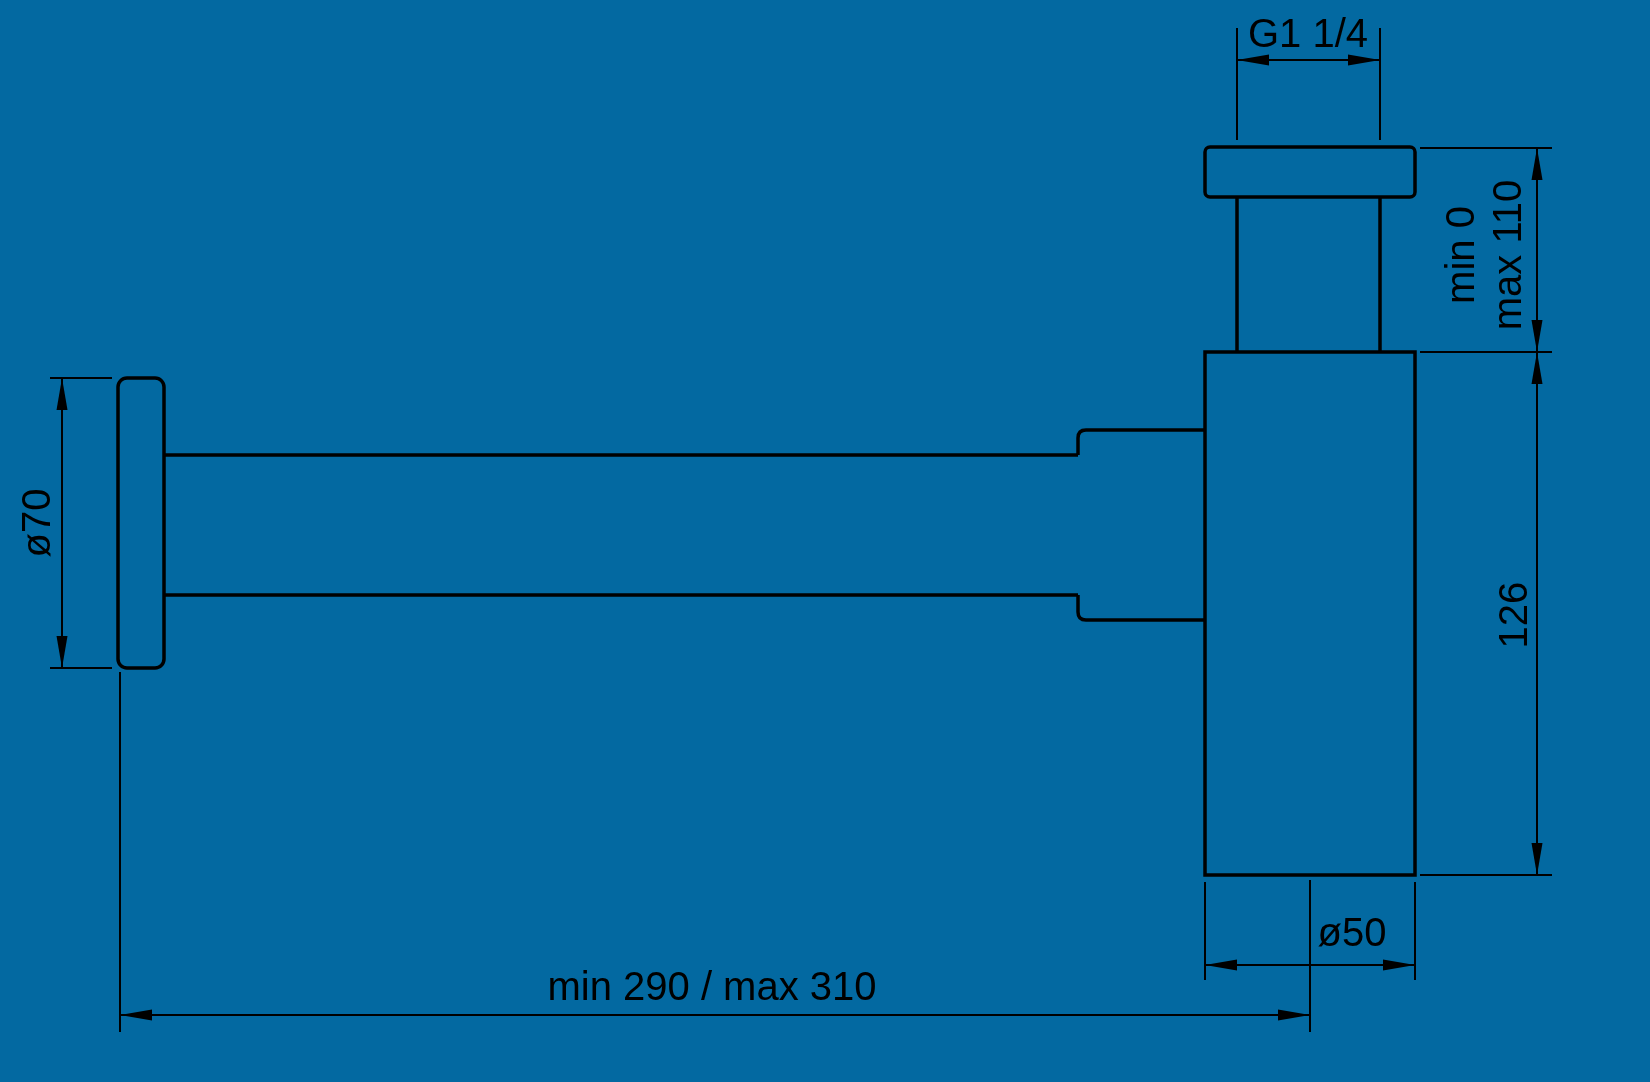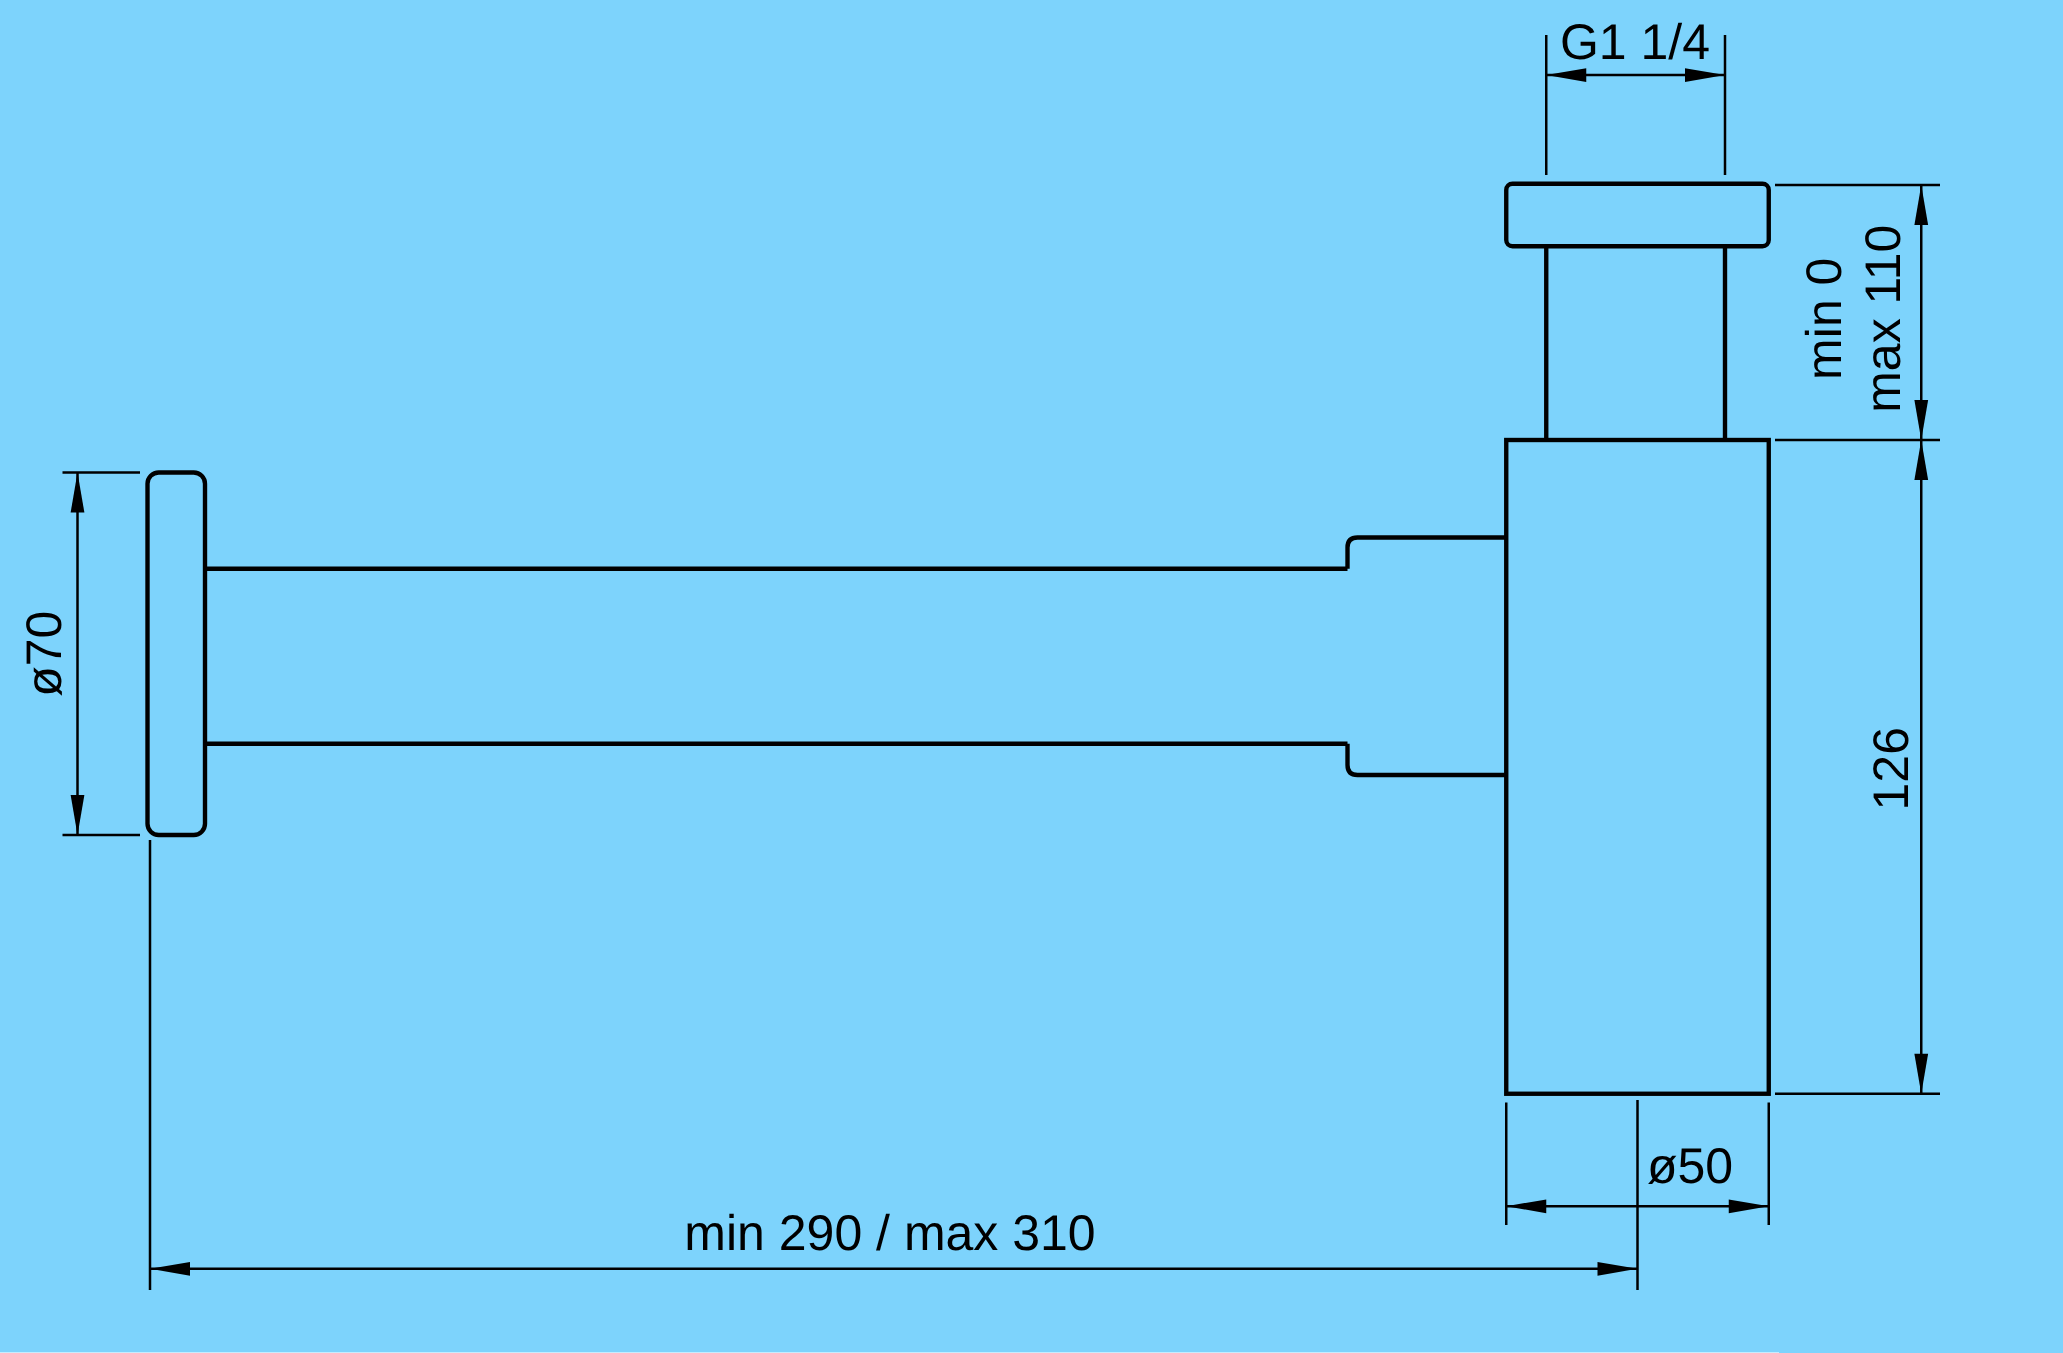--- a/index.html
+++ b/index.html
@@ -4,21 +4,21 @@
 <style>
   html, body {
     margin: 0;
     padding: 0;
     background: #ffffff;
   }
   .canvas {
     position: relative;
     width: 1650px;
     height: 1082px;
-    background: #7dd3fc;
+    background: #0369a1;
     overflow: hidden;
   }
   .canvas svg {
     display: block;
     width: 100%;
     height: 100%;
   }
   .outline {
     fill: none;
     stroke: #000000;

